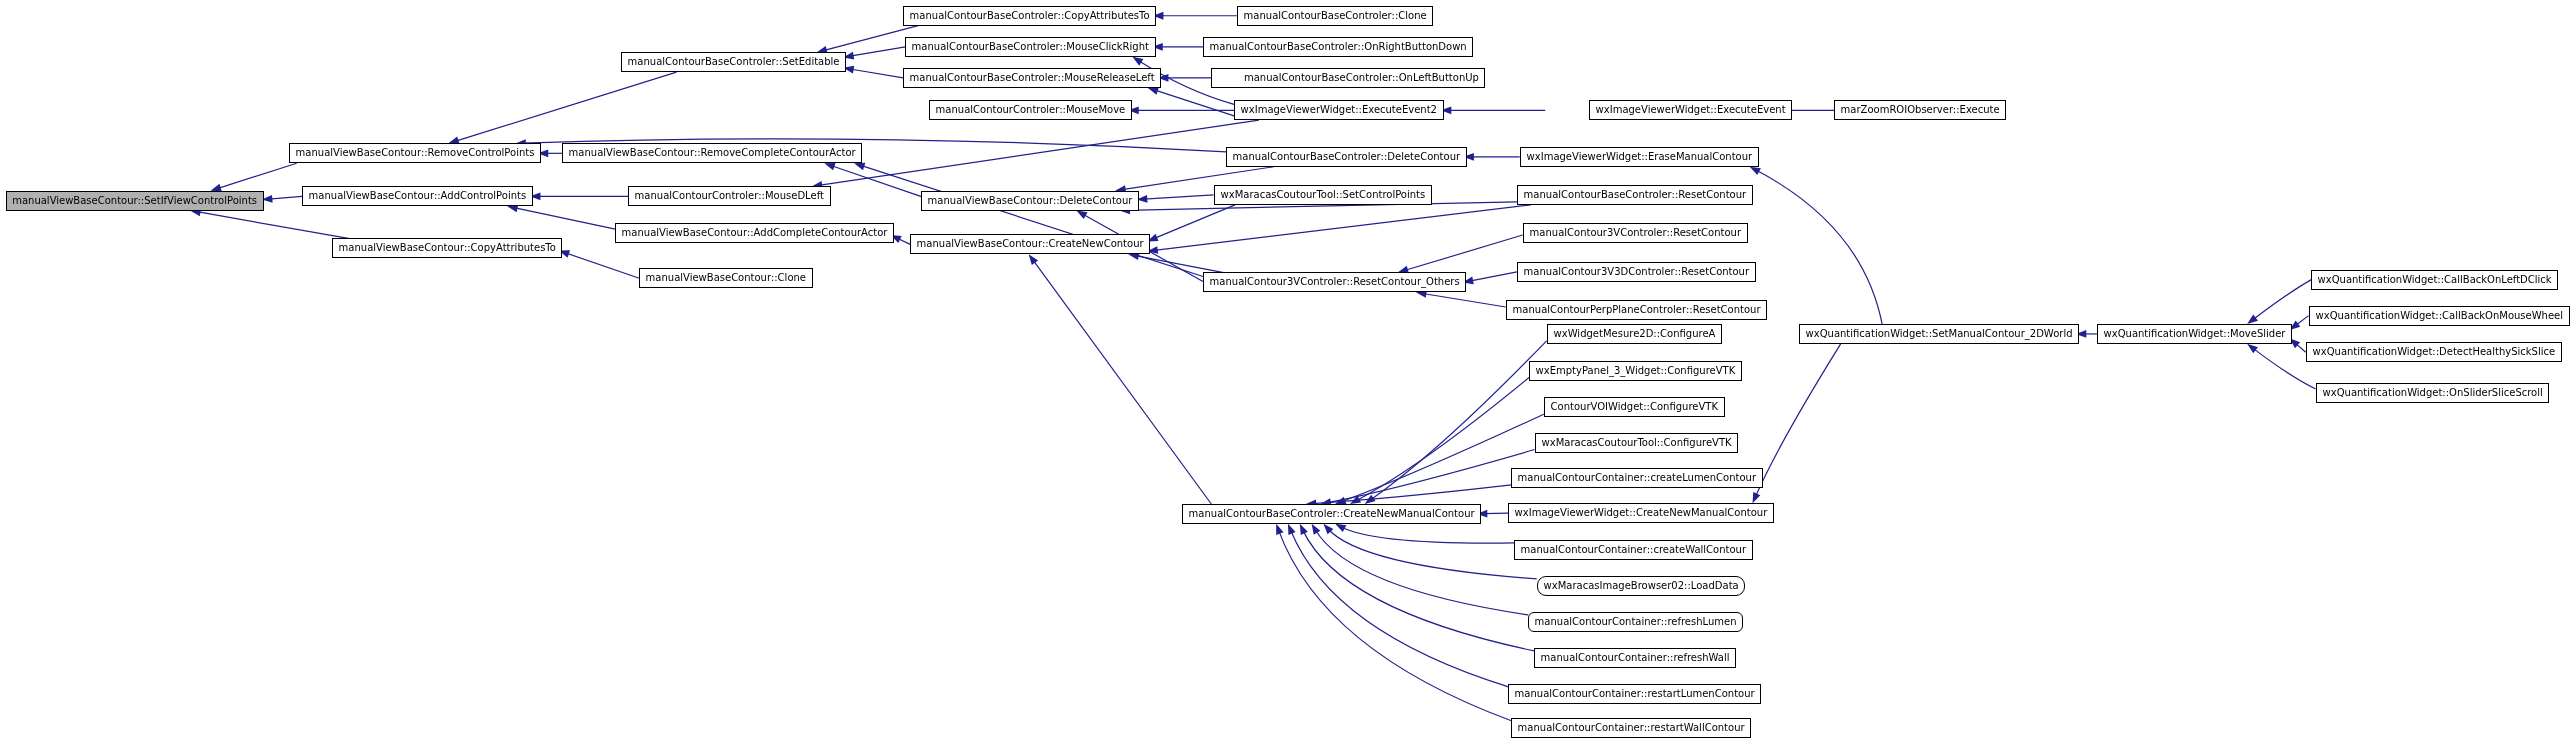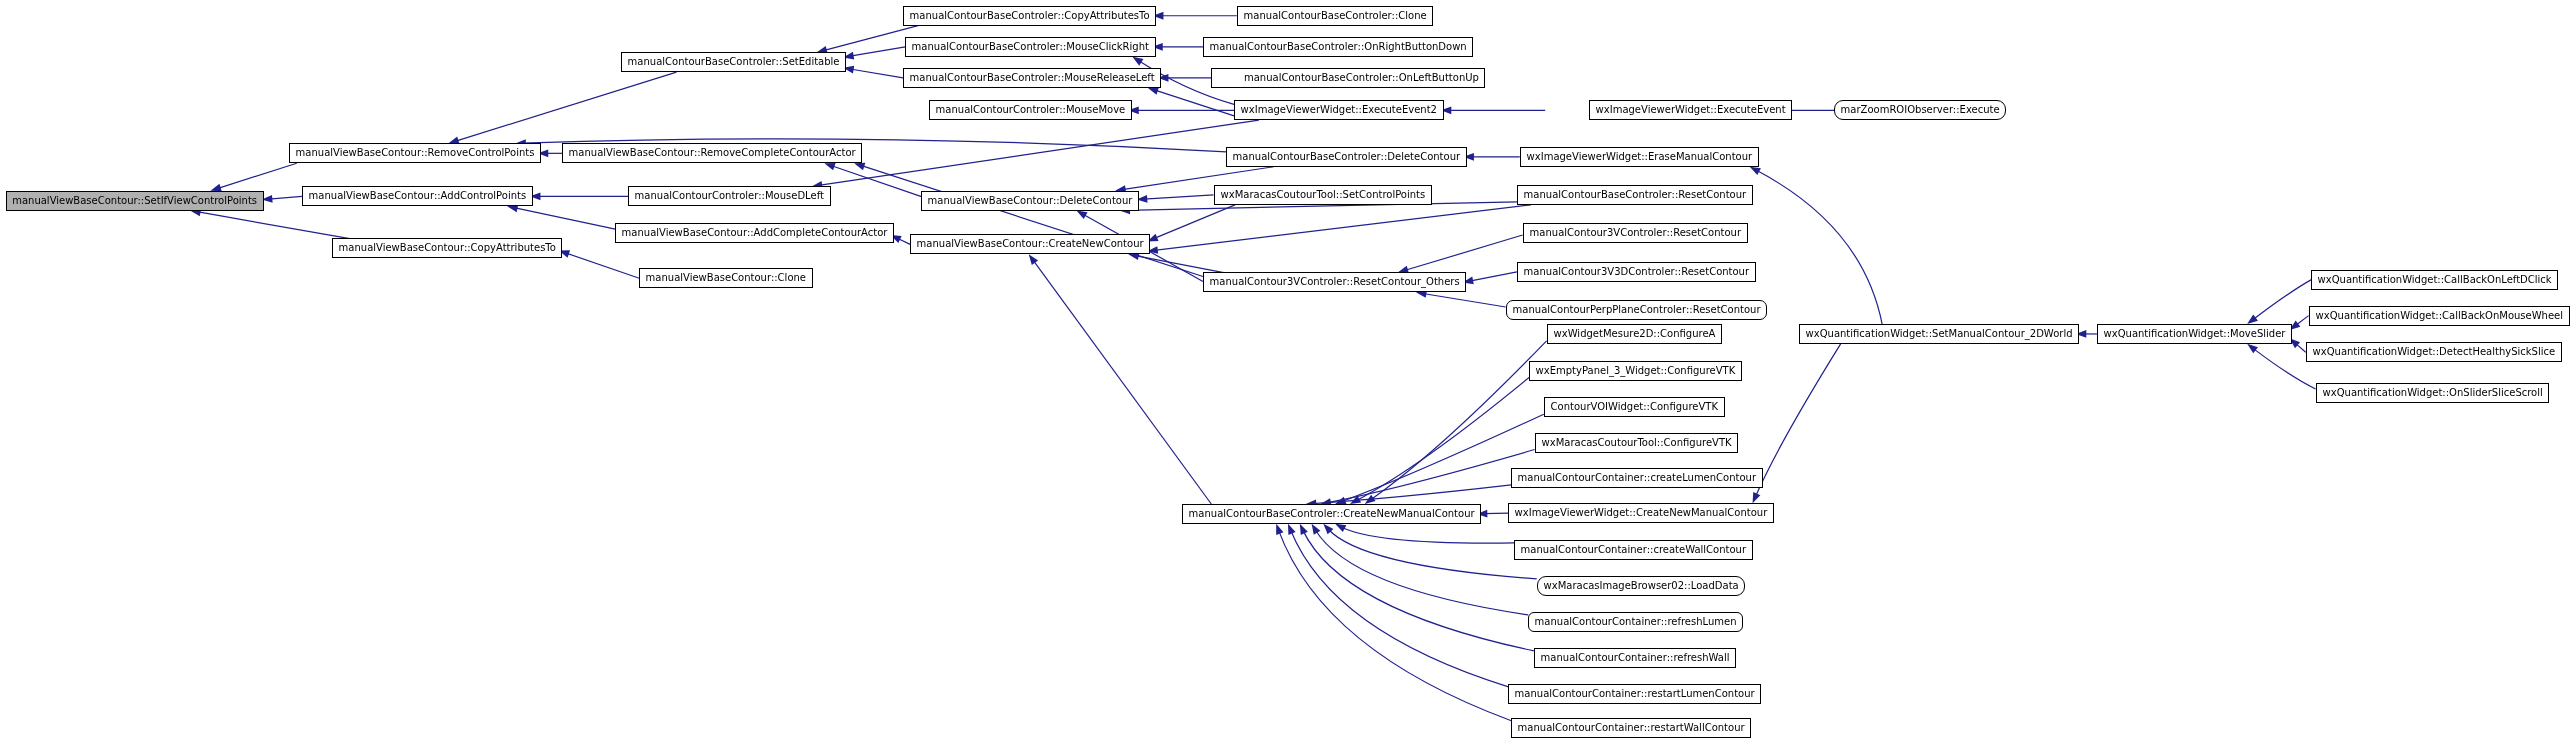--- a/index.html
+++ b/index.html
@@ -262,34 +262,34 @@
     <div class="node" style="left: 1234px; top: 100px;">wxImageViewerWidget::ExecuteEvent2</div>
     <div class="node" style="left: 1226px; top: 147px;">manualContourBaseControler::DeleteContour</div>
     <div class="node" style="left: 1214px; top: 185px;">wxMaracasCoutourTool::SetControlPoints</div>
     <div class="node" style="left: 1203px; top: 272px;">manualContour3VControler::ResetContour_Others</div>
     <div class="node" style="left: 1182px; top: 504px;">manualContourBaseControler::CreateNewManualContour</div>
     <div class="node" style="left: 1545px; top: 100px; margin-left: 44px;">wxImageViewerWidget::ExecuteEvent</div>
     <div class="node bold" style="left: 1520px; top: 147px;">wxImageViewerWidget::EraseManualContour</div>
     <div class="node" style="left: 1517px; top: 185px;">manualContourBaseControler::ResetContour</div>
     <div class="node" style="left: 1523px; top: 223px;">manualContour3VControler::ResetContour</div>
     <div class="node" style="left: 1517px; top: 262px;">manualContour3V3DControler::ResetContour</div>
-    <div class="node" style="left: 1506px; top: 300px; border-radius: 7px;">manualContourPerpPlaneControler::ResetContour</div>
+    <div class="node" style="left: 1506px; top: 300px;">manualContourPerpPlaneControler::ResetContour</div>
     <div class="node" style="left: 1547px; top: 324px;">wxWidgetMesure2D::ConfigureA</div>
     <div class="node bold" style="left: 1529px; top: 361px;">wxEmptyPanel_3_Widget::ConfigureVTK</div>
     <div class="node" style="left: 1544px; top: 397px;">ContourVOIWidget::ConfigureVTK</div>
     <div class="node" style="left: 1535px; top: 433px;">wxMaracasCoutourTool::ConfigureVTK</div>
     <div class="node bold" style="left: 1511px; top: 468px;">manualContourContainer::createLumenContour</div>
     <div class="node" style="left: 1508px; top: 503px;">wxImageViewerWidget::CreateNewManualContour</div>
     <div class="node bold" style="left: 1514px; top: 540px;">manualContourContainer::createWallContour</div>
     <div class="node bold" style="left: 1537px; top: 576px; border-radius: 9px;">wxMaracasImageBrowser02::LoadData</div>
     <div class="node bold" style="left: 1528px; top: 612px; border-radius: 6px;">manualContourContainer::refreshLumen</div>
     <div class="node" style="left: 1534px; top: 648px;">manualContourContainer::refreshWall</div>
     <div class="node bold" style="left: 1508px; top: 684px;">manualContourContainer::restartLumenContour</div>
     <div class="node" style="left: 1511px; top: 718px;">manualContourContainer::restartWallContour</div>
-    <div class="node" style="left: 1834px; top: 100px; border-radius: 9px;">marZoomROIObserver::Execute</div>
+    <div class="node" style="left: 1834px; top: 100px;">marZoomROIObserver::Execute</div>
     <div class="node" style="left: 1799px; top: 324px;">wxQuantificationWidget::SetManualContour_2DWorld</div>
     <div class="node" style="left: 2097px; top: 324px;">wxQuantificationWidget::MoveSlider</div>
     <div class="node" style="left: 2311px; top: 270px;">wxQuantificationWidget::CallBackOnLeftDClick</div>
     <div class="node bold" style="left: 2309px; top: 306px;">wxQuantificationWidget::CallBackOnMouseWheel</div>
     <div class="node bold" style="left: 2306px; top: 342px;">wxQuantificationWidget::DetectHealthySickSlice</div>
     <div class="node" style="left: 2316px; top: 383px;">wxQuantificationWidget::OnSliderSliceScroll</div>
   </div>
 
 
 </body></html>

